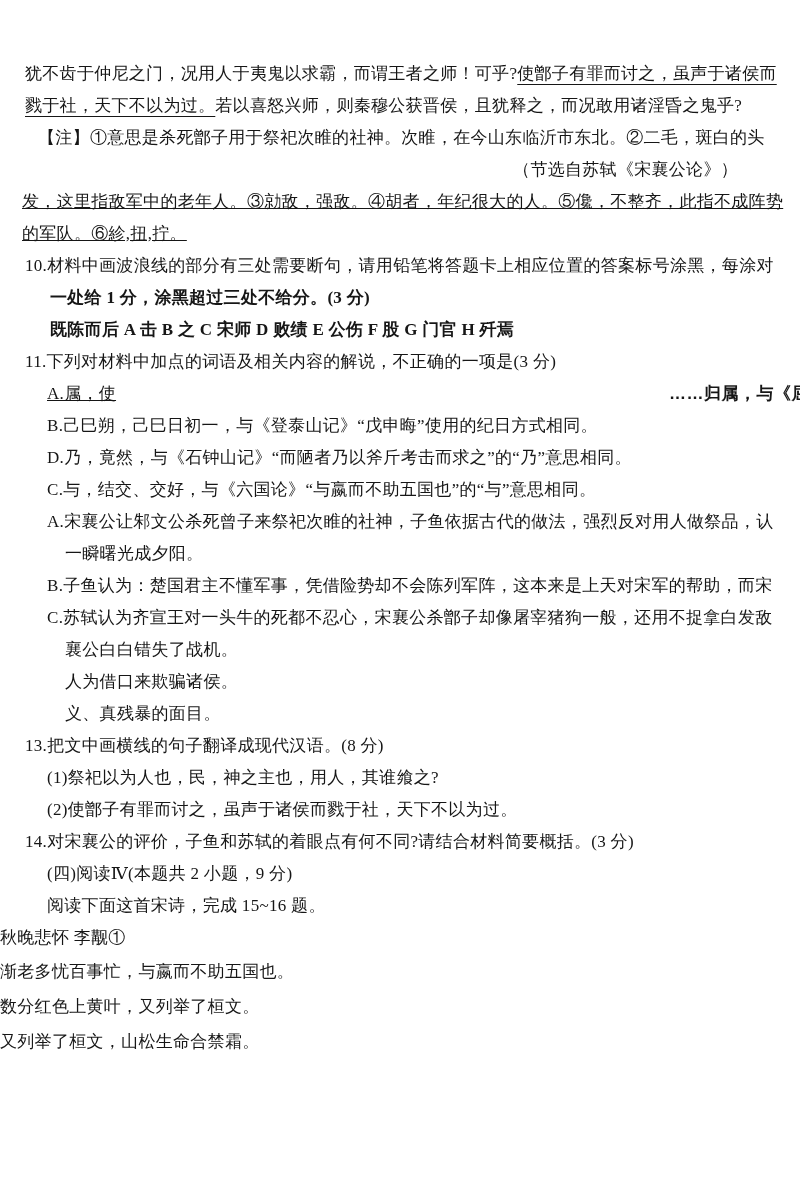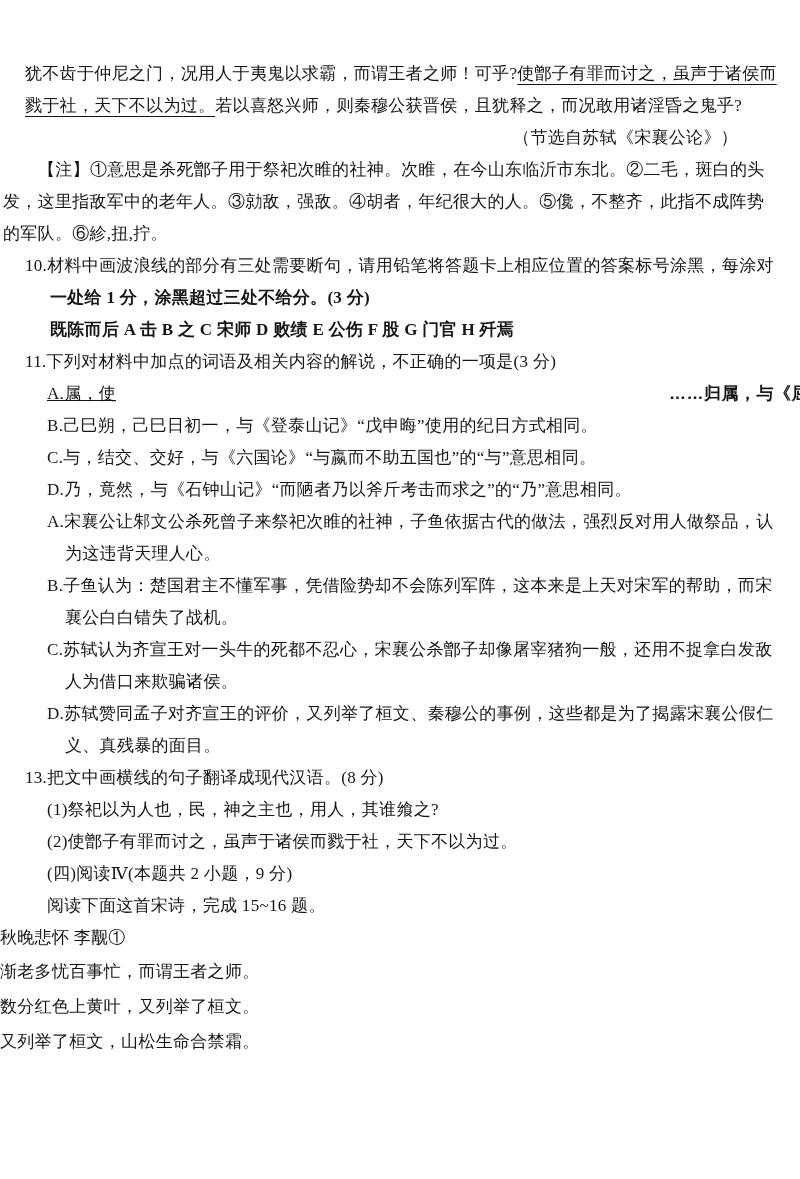--- a/index.html
+++ b/index.html
@@ -22,21 +22,21 @@
     line-height: 32px;
     height: 32px;
     letter-spacing: 0.3px;
     white-space: nowrap;
   }
   .i-body  { margin-left: 25px; }   
   .i-cont  { margin-left: 50px; font-weight: bold; }   
   .i-opt   { margin-left: 47px; }   
   .i-optc  { margin-left: 65px; }   
   .i-note1 { margin-left: 38px; }   
-  .i-note  { margin-left: 3px; }   
+  .i-note  { margin-left: 22px; text-decoration: underline; }   
   .source-line { text-align: right; margin-right: 62px; }
   .ul {
     text-decoration: underline;
     text-decoration-thickness: 1.4px;
     text-underline-offset: 5px;
   }
   .rel { position: relative; text-decoration: underline; }
   .misplaced-right {
     position: absolute;
     top: 0; right: -9px;
@@ -49,51 +49,51 @@
   .center { text-align: left; margin-left: 0; }
   .poem-ln { line-height: 35px; height: 35px; }
 </style>
 </head>
 <body>
 
 <div class="page">
 
   <div class="ln i-body"><span>犹不齿于仲尼之门，况用人于夷鬼以求霸，而谓王者之师！可乎?</span><span class="ul">使鄫子有罪而讨之，虽声于诸侯而</span></div>
   <div class="ln i-body"><span class="ul">戮于社，天下不以为过。</span><span>若以喜怒兴师，则秦穆公获晋侯，且犹释之，而况敢用诸淫昏之鬼乎?</span></div>
+  <div class="ln i-note1">【注】①意思是杀死鄫子用于祭祀次睢的社神。次睢，在今山东临沂市东北。②二毛，斑白的头</div>
+
   <div class="ln source-line">（节选自苏轼《宋襄公论》）</div>
-
-  <div class="ln i-note1">【注】①意思是杀死鄫子用于祭祀次睢的社神。次睢，在今山东临沂市东北。②二毛，斑白的头</div>
   <div class="ln i-note">发，这里指敌军中的老年人。③勍敌，强敌。④胡者，年纪很大的人。⑤儳，不整齐，此指不成阵势</div>
   <div class="ln i-note">的军队。⑥紾,扭,拧。</div>
 
   <div class="ln i-body">10.材料中画波浪线的部分有三处需要断句，请用铅笔将答题卡上相应位置的答案标号涂黑，每涂对</div>
   <div class="ln i-cont">一处给 1 分，涂黑超过三处不给分。(3 分)</div>
   <div class="ln i-cont">既陈而后 A 击 B 之 C 宋师 D 败绩 E 公伤 F 股 G 门官 H 歼焉</div>
 
   <div class="ln i-body">11.下列对材料中加点的词语及相关内容的解说，不正确的一项是(3 分)</div>
   <div class="ln i-opt rel"><span>A.属，使</span><span class="misplaced-right">……归属，与《屈</span></div>
   <div class="ln i-opt">B.己巳朔，己巳日初一，与《登泰山记》“戊申晦”使用的纪日方式相同。</div>
+  <div class="ln i-opt">D.乃，竟然，与《石钟山记》“而陋者乃以斧斤考击而求之”的“乃”意思相同。</div>
   <div class="ln i-opt">C.与，结交、交好，与《六国论》“与嬴而不助五国也”的“与”意思相同。</div>
-  <div class="ln i-opt">D.乃，竟然，与《石钟山记》“而陋者乃以斧斤考击而求之”的“乃”意思相同。</div>
 
   <div class="ln i-opt">A.宋襄公让邾文公杀死曾子来祭祀次睢的社神，子鱼依据古代的做法，强烈反对用人做祭品，认</div>
-  <div class="ln i-optc">为这违背天理人心。</div>
+  <div class="ln i-optc">一瞬曙光成夕阳。</div>
   <div class="ln i-opt">B.子鱼认为：楚国君主不懂军事，凭借险势却不会陈列军阵，这本来是上天对宋军的帮助，而宋</div>
+  <div class="ln i-opt">C.苏轼认为齐宣王对一头牛的死都不忍心，宋襄公杀鄫子却像屠宰猪狗一般，还用不捉拿白发敌</div>
   <div class="ln i-optc">襄公白白错失了战机。</div>
-  <div class="ln i-opt">C.苏轼认为齐宣王对一头牛的死都不忍心，宋襄公杀鄫子却像屠宰猪狗一般，还用不捉拿白发敌</div>
   <div class="ln i-optc">人为借口来欺骗诸侯。</div>
-  <div class="ln i-opt">D.苏轼赞同孟子对齐宣王的评价，又列举了桓文、秦穆公的事例，这些都是为了揭露宋襄公假仁</div>
   <div class="ln i-optc">义、真残暴的面目。</div>
 
   <div class="ln i-body">13.把文中画横线的句子翻译成现代汉语。(8 分)</div>
   <div class="ln i-opt">(1)祭祀以为人也，民，神之主也，用人，其谁飨之?</div>
   <div class="ln i-opt">(2)使鄫子有罪而讨之，虽声于诸侯而戮于社，天下不以为过。</div>
 
+  <div class="ln i-body">14.对宋襄公的评价，子鱼和苏轼的着眼点有何不同?请结合材料简要概括。(3 分)</div>
 
   <div class="ln i-opt">(四)阅读Ⅳ(本题共 2 小题，9 分)</div>
   <div class="ln i-opt">阅读下面这首宋诗，完成 15~16 题。</div>
 
   <div class="ln center">秋晚悲怀 李觏①</div>
-  <div class="ln center poem-ln">渐老多忧百事忙，而谓王者之师。</div>
+  <div class="ln center poem-ln">渐老多忧百事忙，与嬴而不助五国也。</div>
   <div class="ln center poem-ln">数分红色上黄叶，又列举了桓文。</div>
   <div class="ln center poem-ln">又列举了桓文，山松生命合禁霜。</div>
 
 </div>
 
 </body></html>

